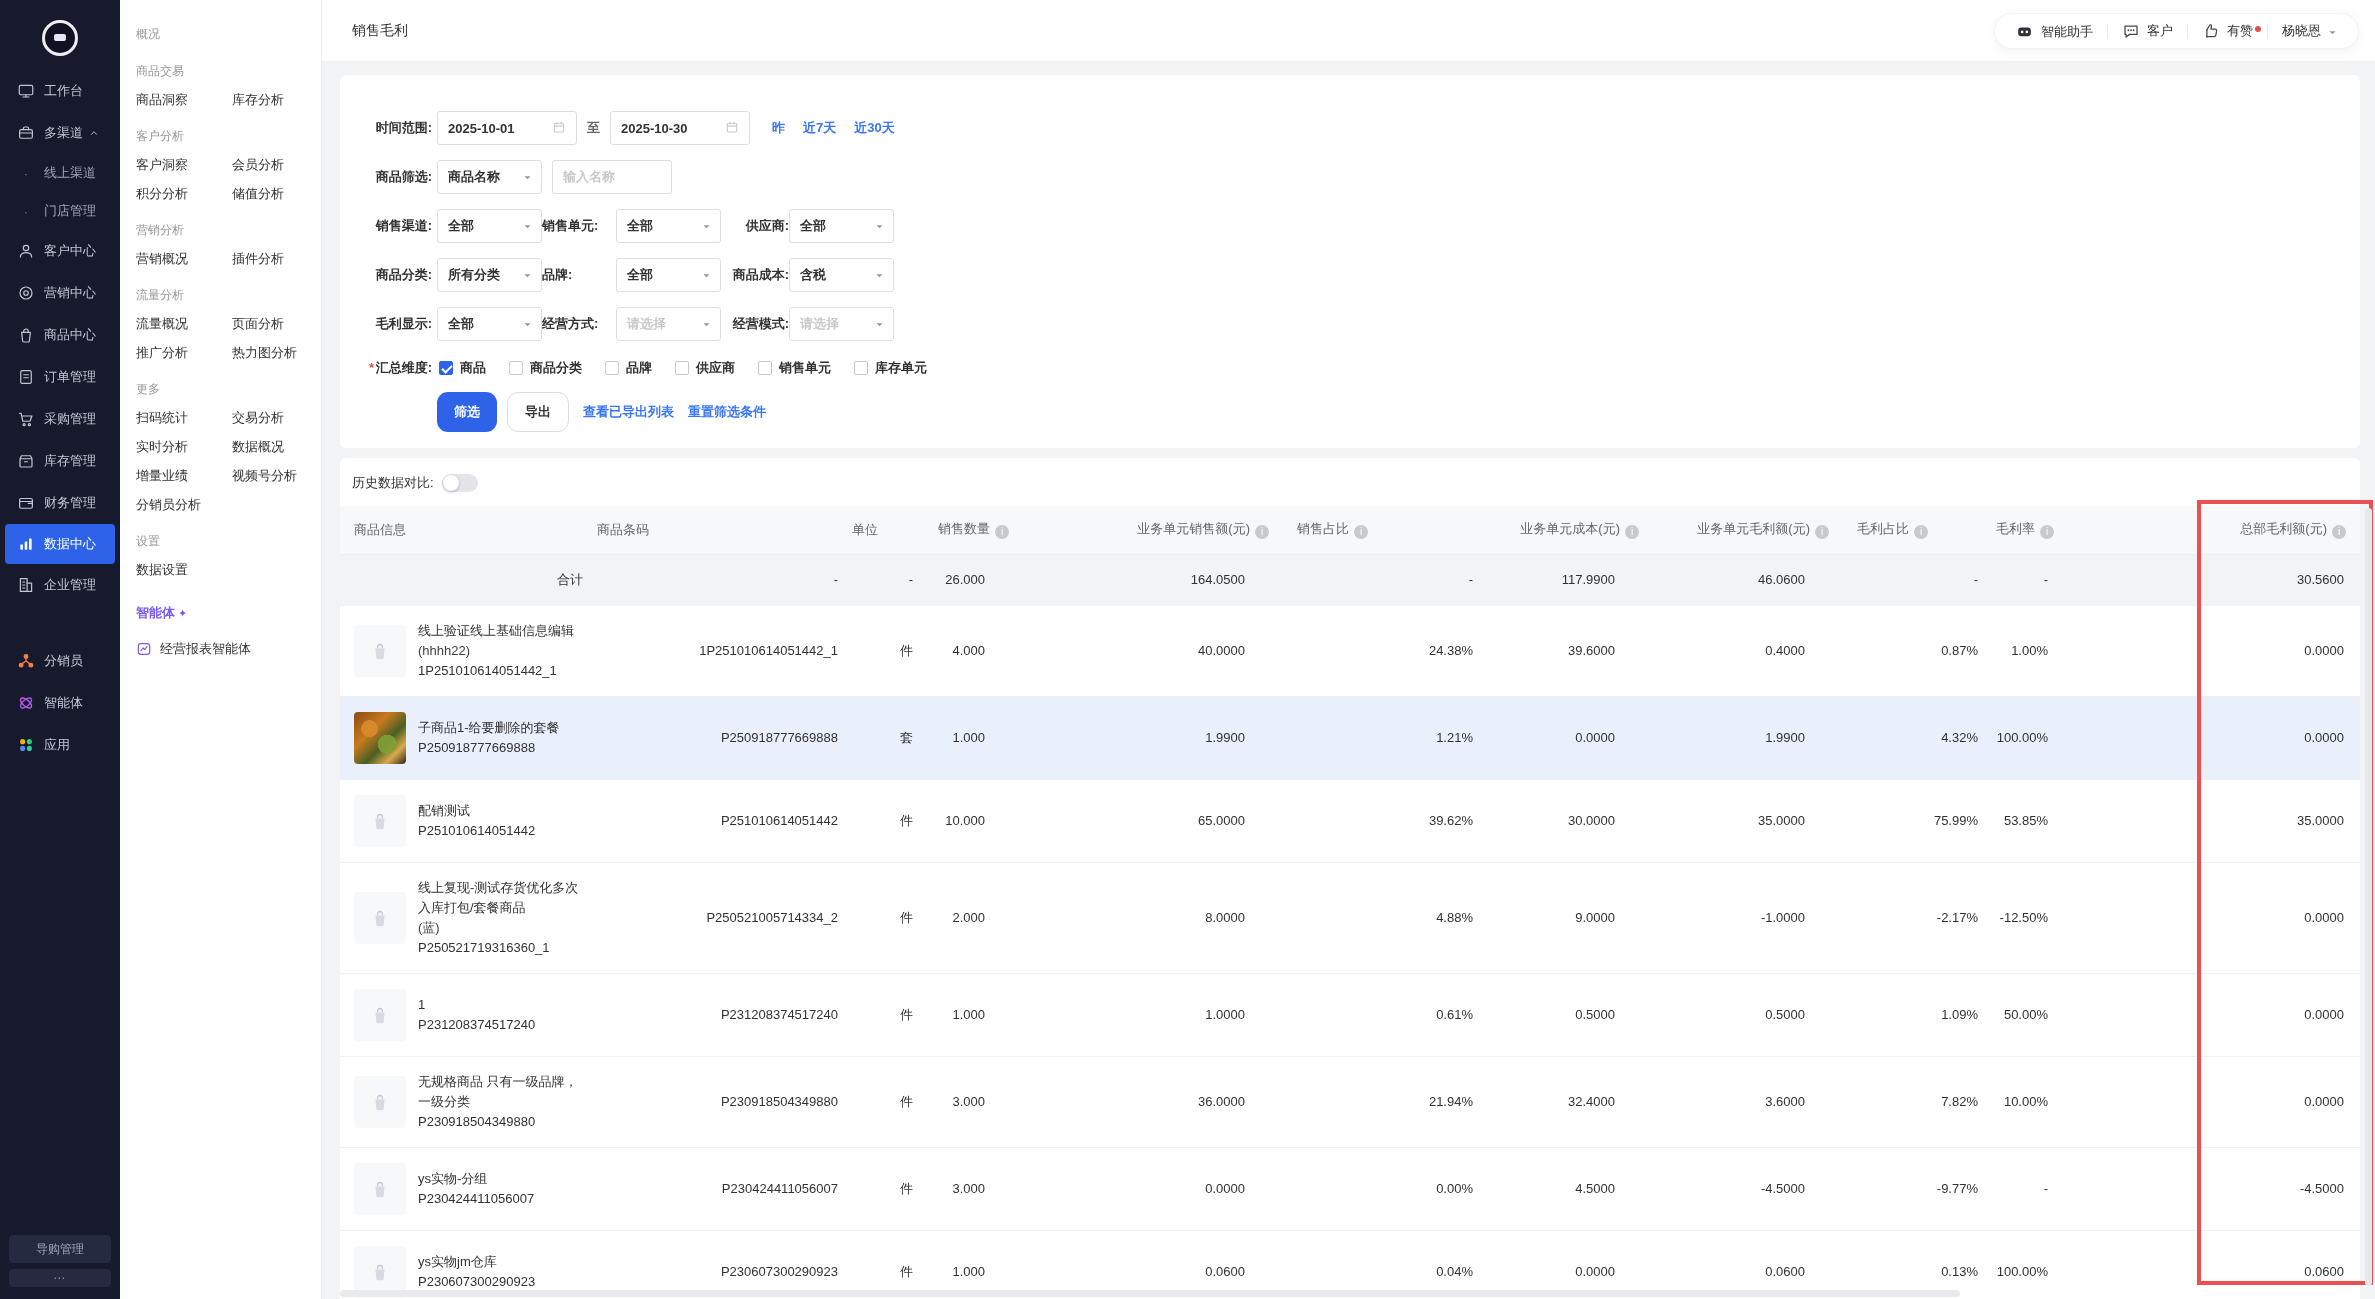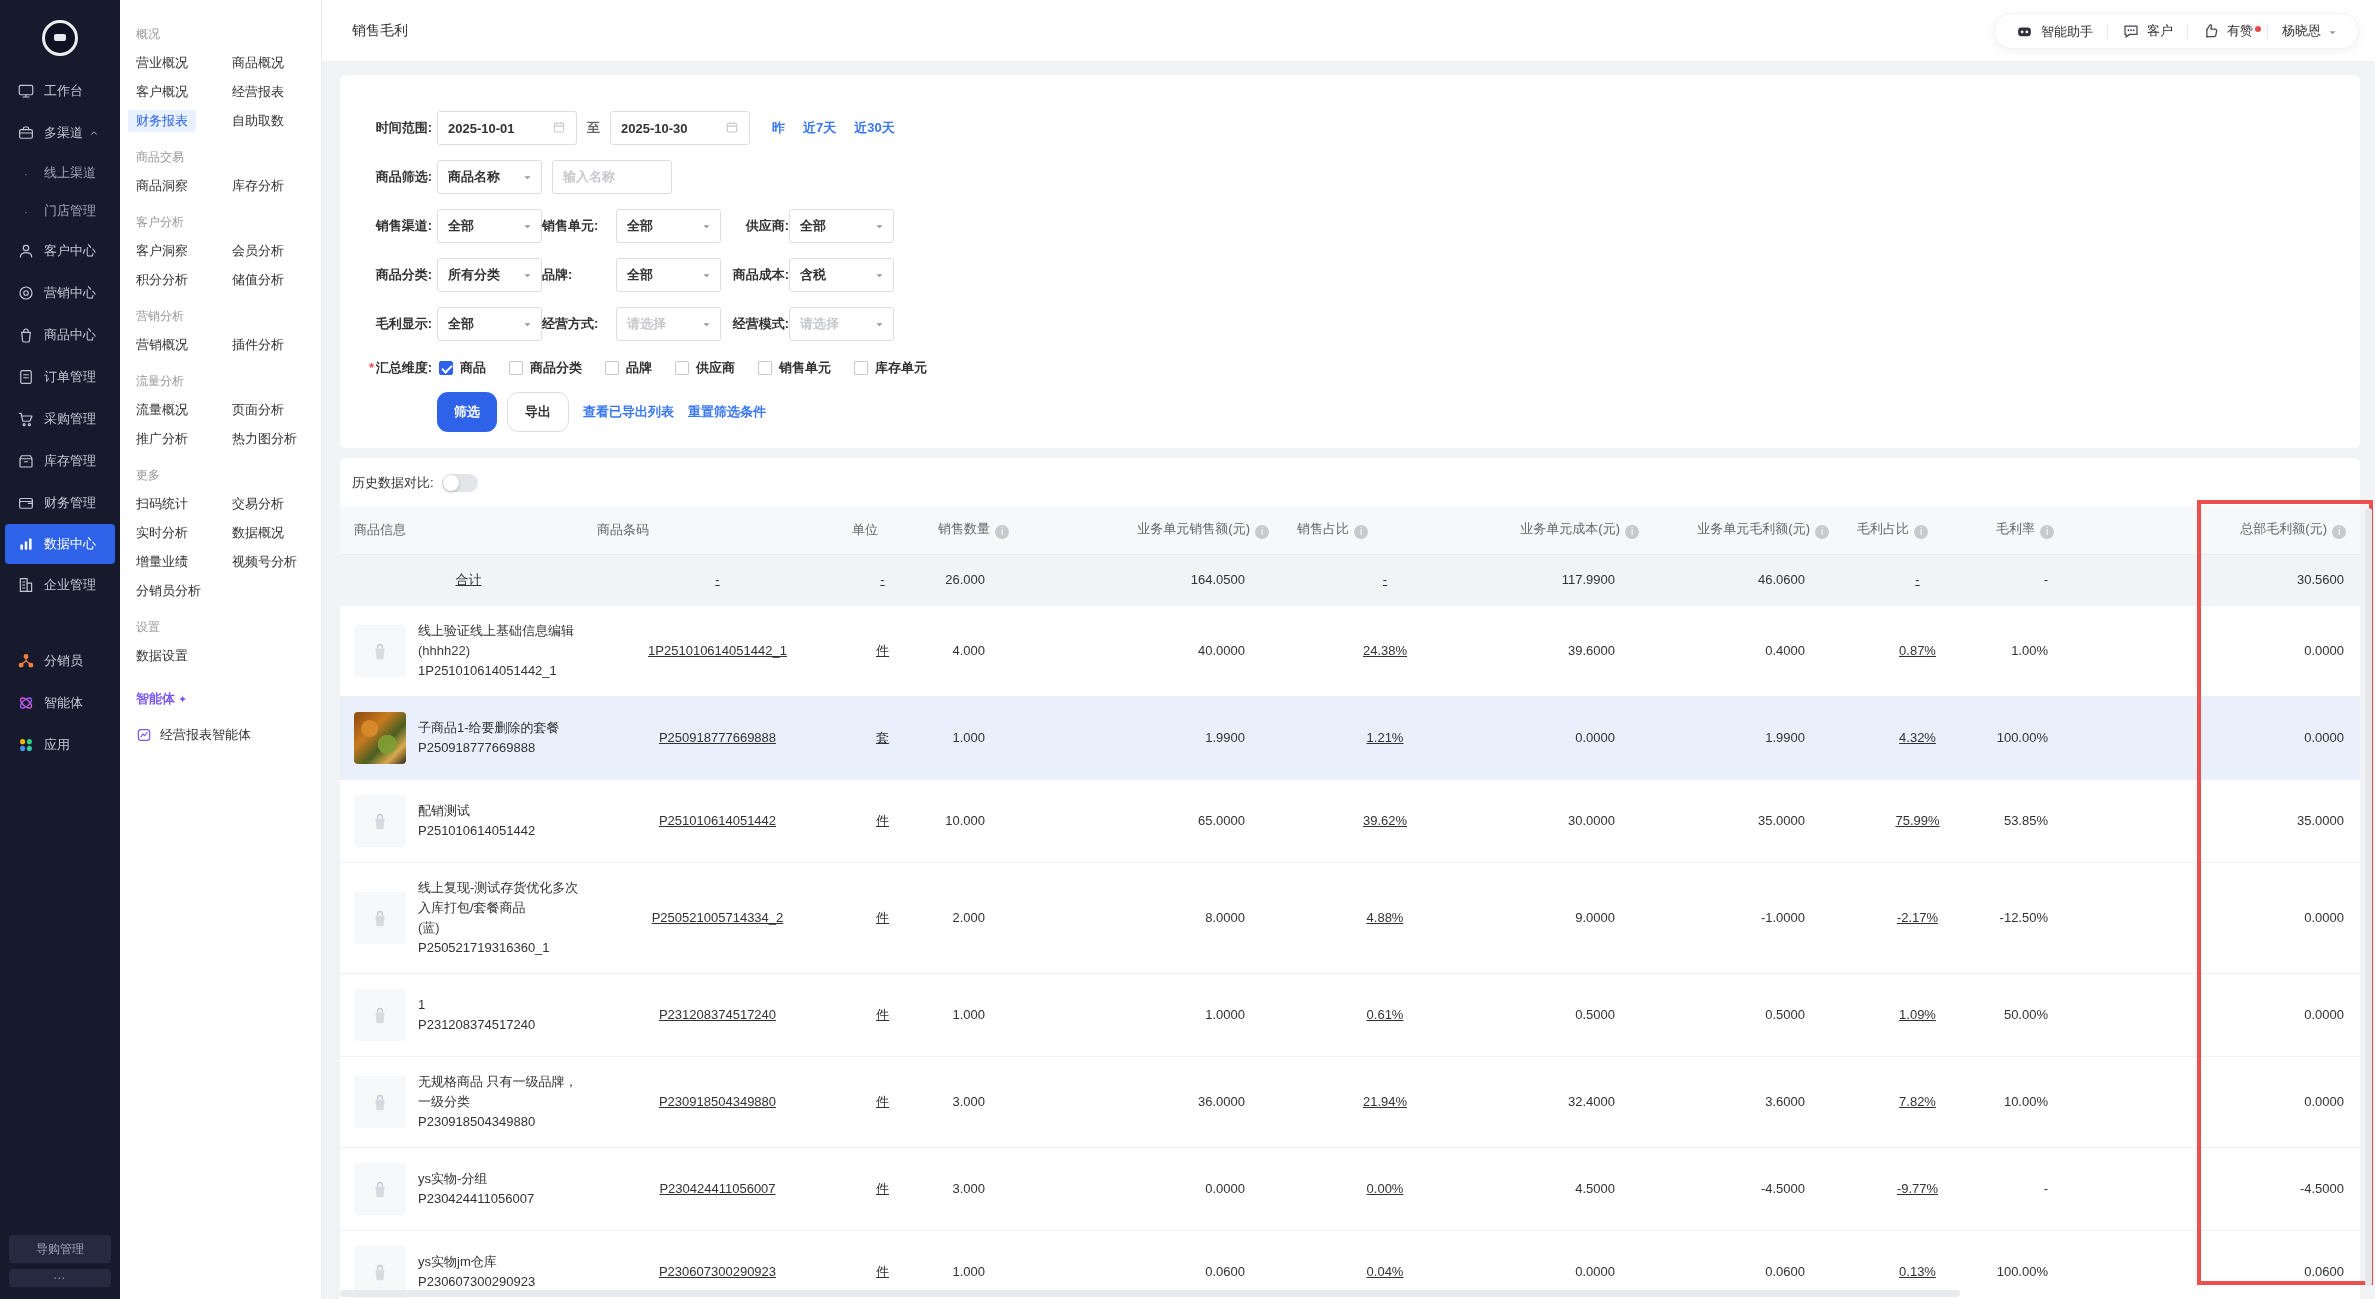--- a/index.html
+++ b/index.html
@@ -79,21 +79,21 @@
   .toggle-row { display:flex; align-items:flex-start; padding:16px 0 14px 12px; }
   .switch { width:36px; height:18px; border-radius:9px; background:#E4E5E9; margin-left:8px; position:relative; cursor:pointer; }
   .switch .knob { position:absolute; left:1px; top:1px; width:16px; height:16px; border-radius:50%; background:#fff; box-shadow:0 1px 3px rgba(0,0,0,0.25); }
   table { width:100%; border-collapse:collapse; table-layout:fixed; }
   th { height:48px; background:#F7F8FA; color:#646566; font-weight:normal; font-size:13px; border-bottom:1px solid #EBEDF0; }
   th.left { text-align:left; padding-left:14px; }
   th.num { text-align:right; padding-right:14px; }
   .info-i { display:inline-block; width:14px; height:14px; border-radius:50%; background:#C8C9CC; color:#fff; font-size:10px; line-height:14px; text-align:center; margin-left:5px; vertical-align:-2px; font-style:normal; }
   tr.summary td { background:#F2F3F5; height:50px; color:#323233; }
   td { font-size:13px; color:#323233; border-bottom:1px solid #F0F1F3; vertical-align:middle; padding-top:15px; padding-bottom:15px; line-height:20px; }
-  td.pl { text-align:center; padding-left:14px;text-decoration:underline; }
+  td.pl { text-align:right; padding-left:14px; }
   td.num { text-align:right; padding-right:38px; }
   td.num-m { text-align:right; padding-right:20px; }
   td.num-l { text-align:right; padding-right:16px; }
   tr.hl td { background:#E9F0FC; }
   .prod { display:flex; align-items:center; padding-left:14px; }
   .thumb { width:52px; height:52px; border-radius:4px; background:#F7F8FA; flex:none; display:flex; align-items:center; justify-content:center; }
   .thumb.photo { background:
       radial-gradient(circle at 30% 32%, rgba(217,138,43,0.95) 0 16%, transparent 17%),
       radial-gradient(circle at 64% 62%, rgba(128,160,52,0.9) 0 20%, transparent 21%),
       linear-gradient(135deg,#8A4A12,#C97A1E 35%,#4A5E22 60%,#D9A94E 80%,#2E2517); }
@@ -265,28 +265,20 @@
         </div>
       </nav>
     <div class="sidebar-bottom">
         <div class="sb-btn">导购管理</div>
         <div class="sb-btn dots">⋯</div>
       </div>
   </aside>
 
   <aside class="menu">
       <div class="m-title">概况</div>
-      <div class="m-grid">
-        <span class="m-item">营业概况</span>
-        <span class="m-item">商品概况</span>
-        <span class="m-item">客户概况</span>
-        <span class="m-item">经营报表</span>
-        <span class="m-item active">财务报表</span>
-        <span class="m-item">自助取数</span>
-      </div>
       <div class="m-title">商品交易</div>
       <div class="m-grid">
         <span class="m-item">商品洞察</span>
         <span class="m-item">库存分析</span>
       </div>
       <div class="m-title">客户分析</div>
       <div class="m-grid">
         <span class="m-item">客户洞察</span>
         <span class="m-item">会员分析</span>
         <span class="m-item">积分分析</span>

